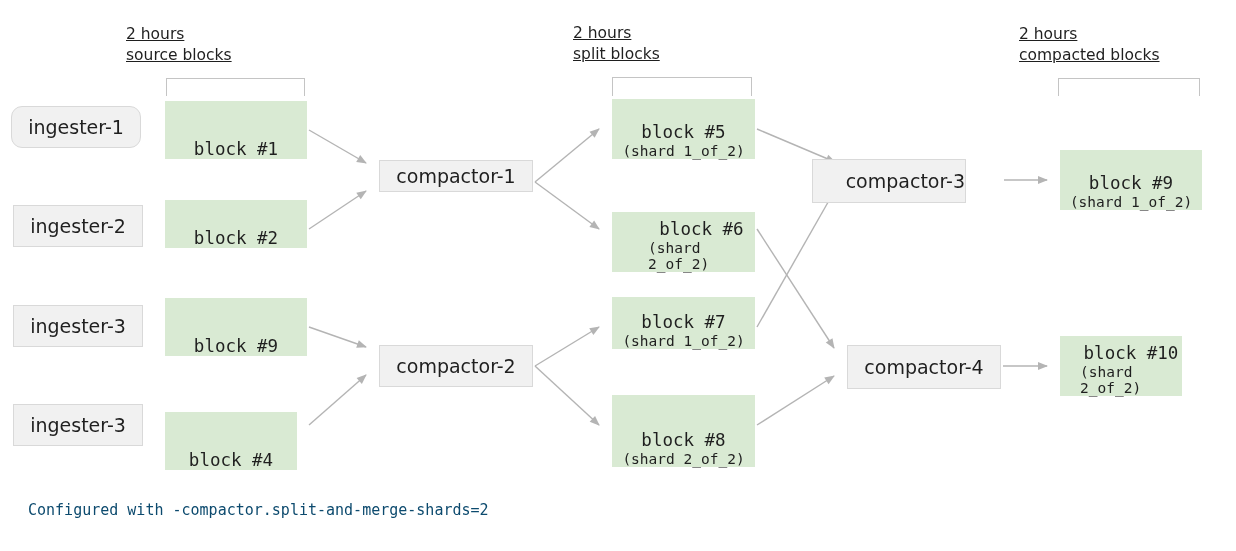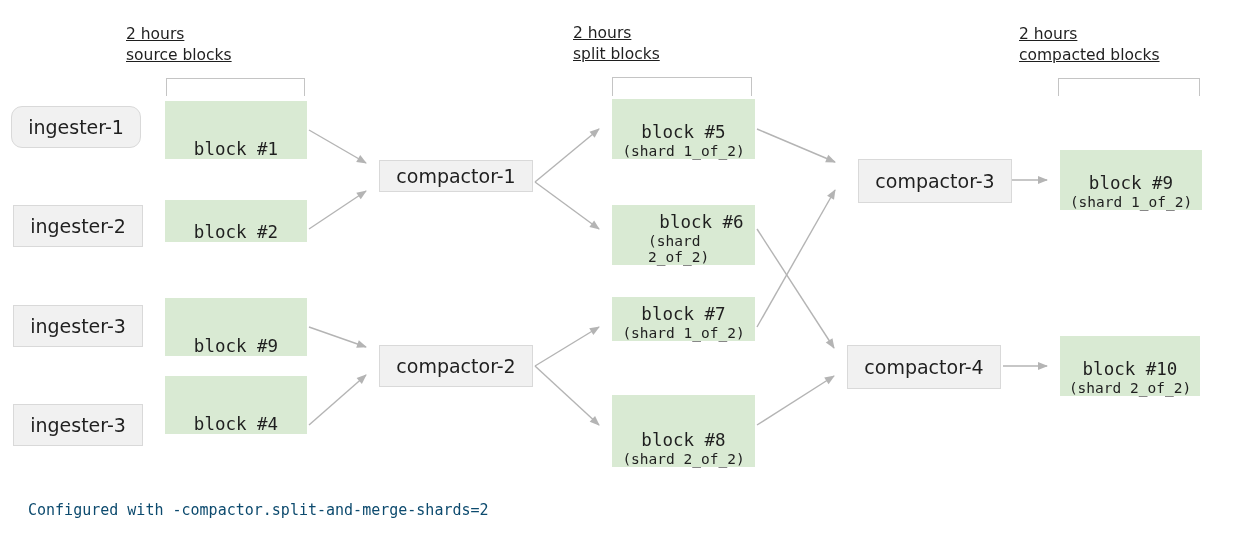--- a/index.html
+++ b/index.html
@@ -85,65 +85,65 @@
   <div class="gray-box" style="left:13px;top:305px;width:130px;height:42px;">
     <span>ingester-3</span>
   </div>
   <div class="gray-box" style="left:13px;top:404px;width:130px;height:42px;">
     <span>ingester-3</span>
   </div>
 
   <div class="green-box" style="left:165px;top:101px;width:142px;height:58px;">
     <div class="blk-label">block #1</div>
   </div>
-  <div class="green-box" style="left:165px;top:200px;width:142px;height:42px;">
+  <div class="green-box" style="left:165px;top:200px;width:142px;height:48px;">
     <div class="blk-label">block #2</div>
   </div>
   <div class="green-box" style="left:165px;top:298px;width:142px;height:58px;">
     <div class="blk-label">block #9</div>
   </div>
-  <div class="green-box" style="left:165px;top:376px;width:142px;height:58px;">
+  <div class="green-box" style="left:165px;top:412px;width:132px;height:58px;">
     <div class="blk-label">block #4</div>
   </div>
 
   <div class="gray-box" style="left:379px;top:160px;width:154px;height:32px;">
     <span>compactor-1</span>
   </div>
   <div class="gray-box" style="left:379px;top:345px;width:154px;height:42px;">
     <span>compactor-2</span>
   </div>
 
   <div class="green-box" style="left:612px;top:99px;width:143px;height:60px;">
     <div class="blk-label">block #5</div>
     <div class="blk-shard">(shard 1_of_2)</div>
   </div>
-  <div class="green-box" style="left:612px;top:205px;width:143px;height:60px;padding-left:36px;">
+  <div class="green-box" style="left:612px;top:212px;width:143px;height:60px;padding-left:36px;">
     <div class="blk-label">block #6</div>
     <div class="blk-shard">(shard 2_of_2)</div>
   </div>
-  <div class="green-box" style="left:612px;top:297px;width:143px;height:44px;">
+  <div class="green-box" style="left:612px;top:297px;width:143px;height:52px;">
     <div class="blk-label">block #7</div>
     <div class="blk-shard">(shard 1_of_2)</div>
   </div>
   <div class="green-box" style="left:612px;top:395px;width:143px;height:72px;">
     <div class="blk-label">block #8</div>
     <div class="blk-shard">(shard 2_of_2)</div>
   </div>
 
-  <div class="gray-box" style="left:858px;top:159px;width:154px;height:44px;">
+  <div class="gray-box" style="left:812px;top:159px;width:154px;height:44px;justify-content:flex-end;">
     <span>compactor-3</span>
   </div>
   <div class="gray-box" style="left:847px;top:345px;width:154px;height:44px;">
     <span>compactor-4</span>
   </div>
 
   <div class="green-box" style="left:1060px;top:150px;width:142px;height:60px;">
     <div class="blk-label">block #9</div>
     <div class="blk-shard">(shard 1_of_2)</div>
   </div>
-  <div class="green-box" style="left:1060px;top:336px;width:140px;height:60px;">
+  <div class="green-box" style="left:1060px;top:336px;width:122px;height:60px;padding-left:20px;">
     <div class="blk-label">block #10</div>
     <div class="blk-shard">(shard 2_of_2)</div>
   </div>
 
   <div class="caption">Configured with -compactor.split-and-merge-shards=2</div>
 
 </div>
 
 </body></html>

